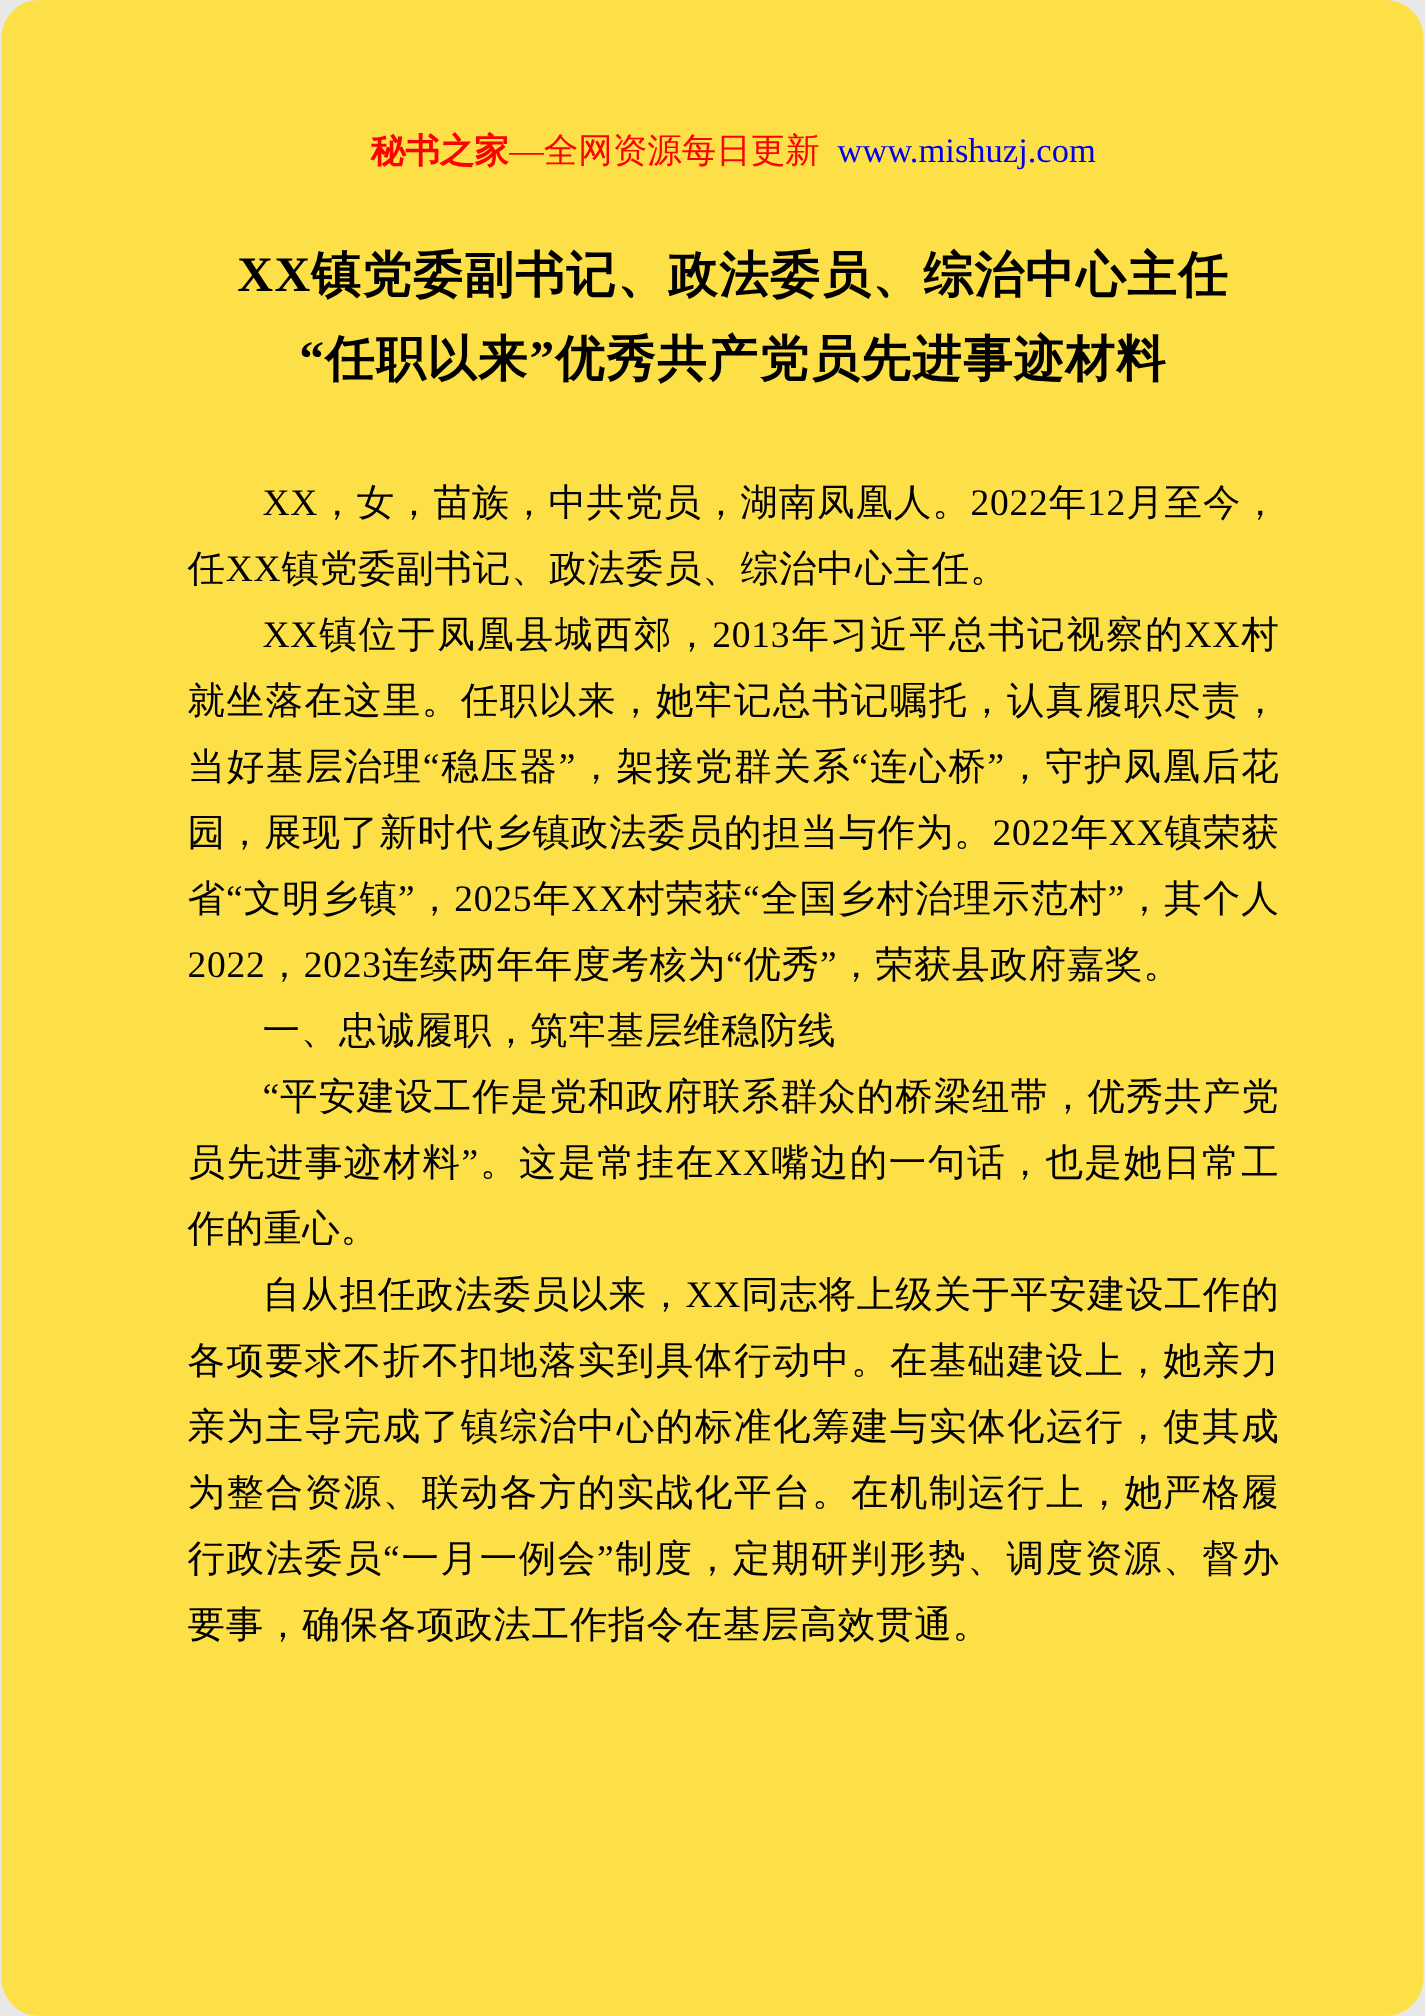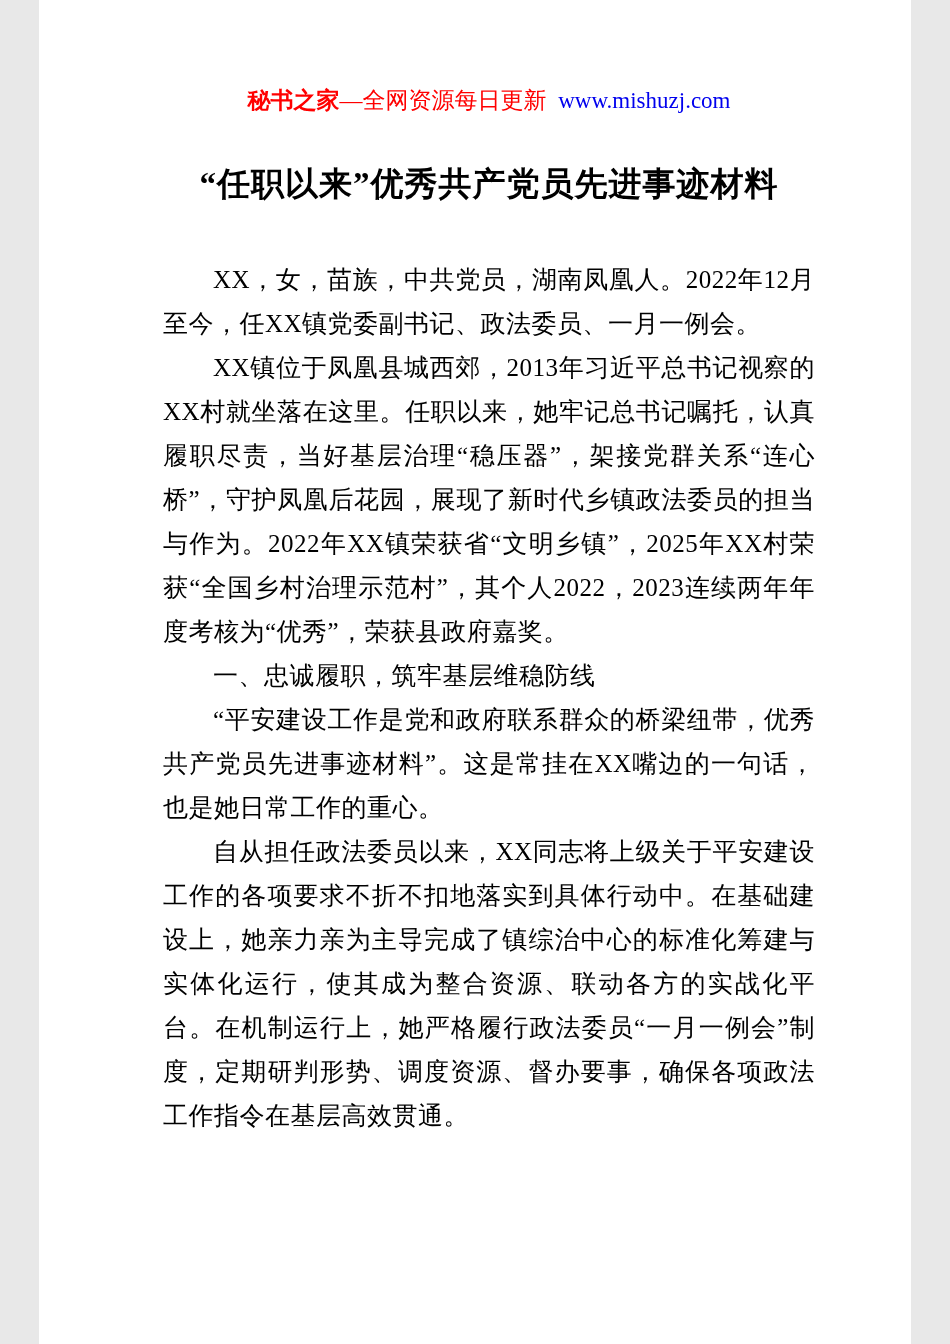--- a/index.html
+++ b/index.html
@@ -1,26 +1,27 @@
 <!DOCTYPE html>
 <html><head>
 <meta charset="utf-8">
 <style>
   * { box-sizing: border-box; }
   html, body { margin: 0; padding: 0; background: #e8e8e8; }
   .page {
-    width: 872px;
+    width: 948px;
     height: 1344px;
     margin: 0 auto;
-    background: #ffffff;
+    background: #fde047;
     position: relative;
     overflow: hidden;
     padding: 86px 96px 40px 124px;
     font-family: "Liberation Serif", "DejaVu Serif", serif;
     color: #000000;
+    border-radius: 25px;
   }
   .doc-header {
     text-align: center;
     font-size: 23px;
     line-height: 1.3;
     margin-bottom: 40px;
     white-space: nowrap;
   }
   .site-name {
     color: #ff0000;
@@ -65,24 +66,25 @@
 <body>
 
 <div class="page">
 
   <div class="doc-header">
     <span class="site-name">秘书之家</span><span class="site-tagline">—全网资源每日更新</span>
     <a class="site-url">www.mishuzj.com</a>
   </div>
 
   <h1 class="doc-title">
+    <span class="title-line">XX镇党委副书记、政法委员、综治中心主任</span>
     <span class="title-line">“任职以来”优秀共产党员先进事迹材料</span>
   </h1>
 
   <div class="doc-body">
-    <p>XX，女，苗族，中共党员，湖南凤凰人。2022年12月至今，任XX镇党委副书记、政法委员、一月一例会。</p>
+    <p>XX，女，苗族，中共党员，湖南凤凰人。2022年12月至今，任XX镇党委副书记、政法委员、综治中心主任。</p>
     <p>XX镇位于凤凰县城西郊，2013年习近平总书记视察的XX村就坐落在这里。任职以来，她牢记总书记嘱托，认真履职尽责，当好基层治理“稳压器”，架接党群关系“连心桥”，守护凤凰后花园，展现了新时代乡镇政法委员的担当与作为。2022年XX镇荣获省“文明乡镇”，2025年XX村荣获“全国乡村治理示范村”，其个人2022，2023连续两年年度考核为“优秀”，荣获县政府嘉奖。</p>
     <p class="section-heading">一、忠诚履职，筑牢基层维稳防线</p>
     <p>“平安建设工作是党和政府联系群众的桥梁纽带，优秀共产党员先进事迹材料”。这是常挂在XX嘴边的一句话，也是她日常工作的重心。</p>
     <p>自从担任政法委员以来，XX同志将上级关于平安建设工作的各项要求不折不扣地落实到具体行动中。在基础建设上，她亲力亲为主导完成了镇综治中心的标准化筹建与实体化运行，使其成为整合资源、联动各方的实战化平台。在机制运行上，她严格履行政法委员“一月一例会”制度，定期研判形势、调度资源、督办要事，确保各项政法工作指令在基层高效贯通。</p>
   </div>
 
 </div>
 
 </body></html>

